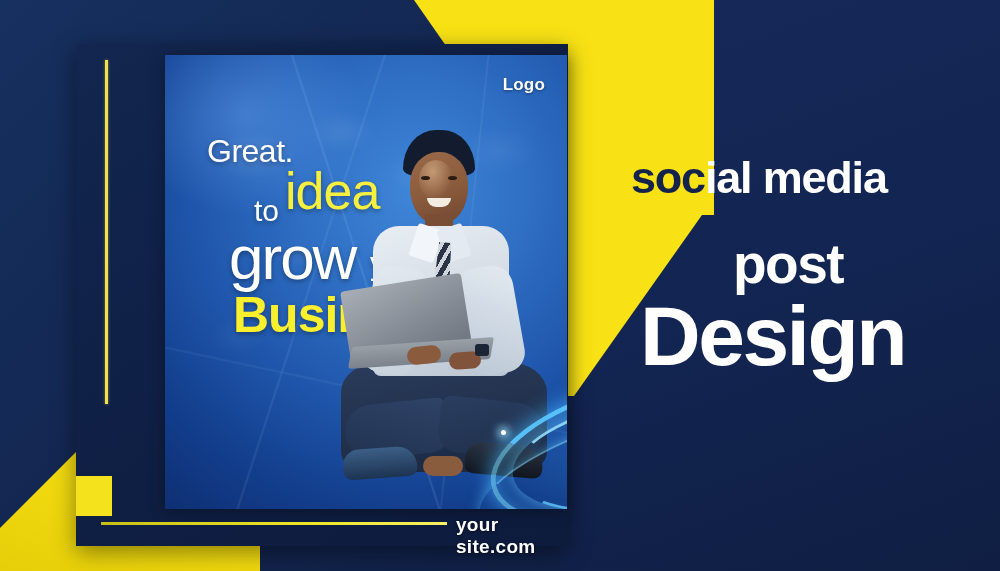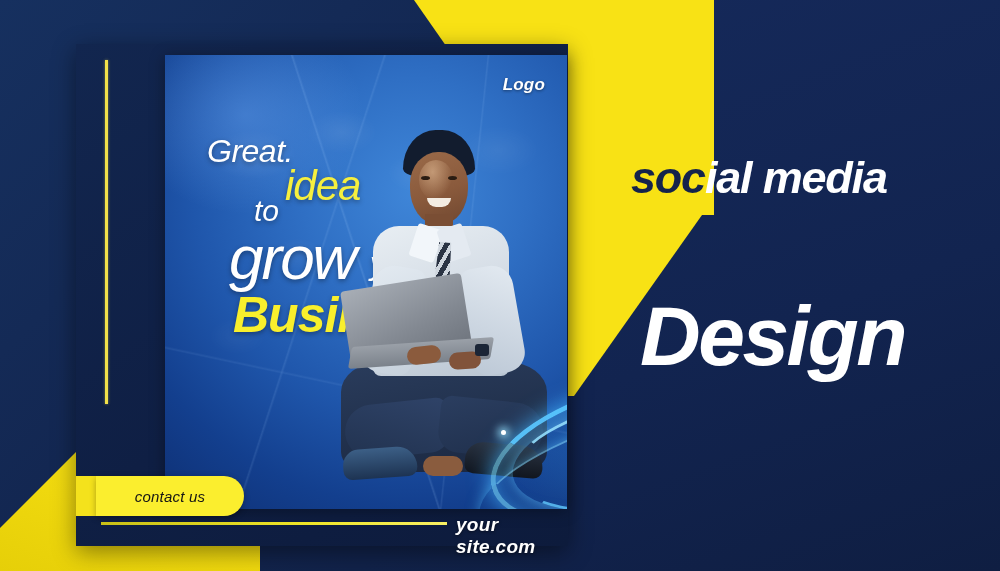--- a/index.html
+++ b/index.html
@@ -7,21 +7,20 @@
     padding: 0;
     background: #0f1f45;
   }
   #stage {
     position: relative;
     width: 1000px;
     height: 571px;
     overflow: hidden;
     font-family: "Liberation Sans", sans-serif;
     background: #13254f;
-    font-style: italic;
   }
 
   
   .bg-navy {
     position: absolute;
     inset: 0;
     background: linear-gradient(135deg, #16305f 0%, #12244d 45%, #0e1c3e 100%);
   }
   .bg-navy-right {
     position: absolute;
@@ -116,21 +115,21 @@
     width: 290px;
     line-height: 1;
     text-shadow: 0 2px 5px rgba(0,0,0,0.35);
   }
   .hl-great {
     position: absolute; left: 0px; top: 0px;
     color: #ffffff; font-size: 32px; font-weight: 400; letter-spacing: -0.5px;
   }
   .hl-idea {
     position: absolute; left: 78px; top: 30px;
-    color: #f6ef3e; font-size: 42px; font-weight: 400; letter-spacing: -1px;
+    color: #f6ef3e; font-size: 52px; font-weight: 400; letter-spacing: -1px;
   }
   .hl-to {
     position: absolute; left: 47px; top: 61px;
     color: #ffffff; font-size: 30px; font-weight: 400;
   }
   .hl-grow {
     position: absolute; left: 22px; top: 92px;
     color: #ffffff; font-size: 62px; font-weight: 400; letter-spacing: -2px;
   }
   .hl-your {
@@ -408,25 +407,25 @@
 
         <div class="ring ring-e"></div>
 
         <div class="spark" style="left:186px;top:300px;"></div>
 
       </div>
     </div>
 
     <div class="contact-wrap">
       <div class="contact-bar"></div>
-      <div class="contact-btn">contact us</div>
     </div>
 
     <div class="footer-line"></div>
     <div class="footer-site">your site.com</div>
   </div>
 
   <div class="rt-social">
     <span class="seg-dark">soc</span><span class="seg-light">ial media</span>
   </div>
+  <div class="rt-post">post</div>
   <div class="rt-design">Design</div>
 
 </div>
 
 </body></html>

